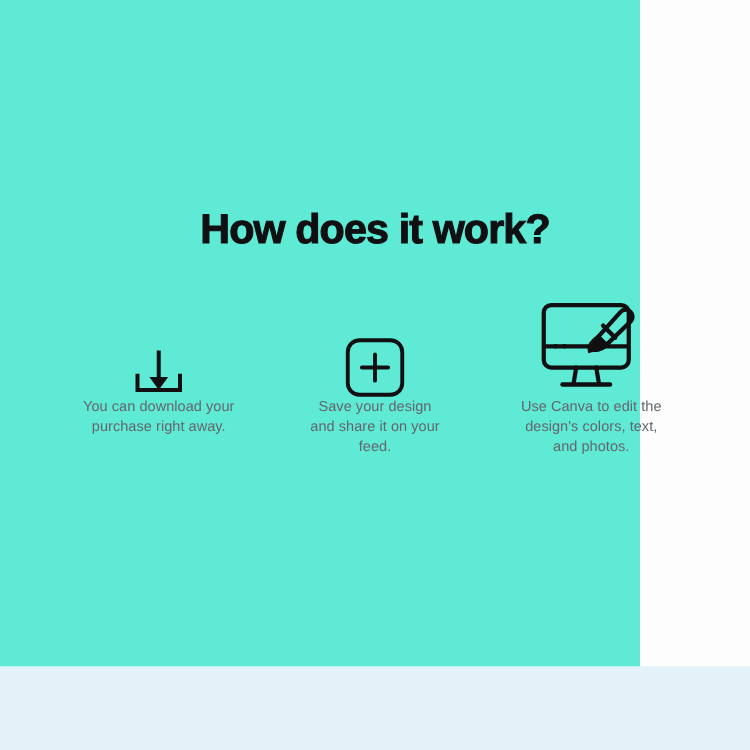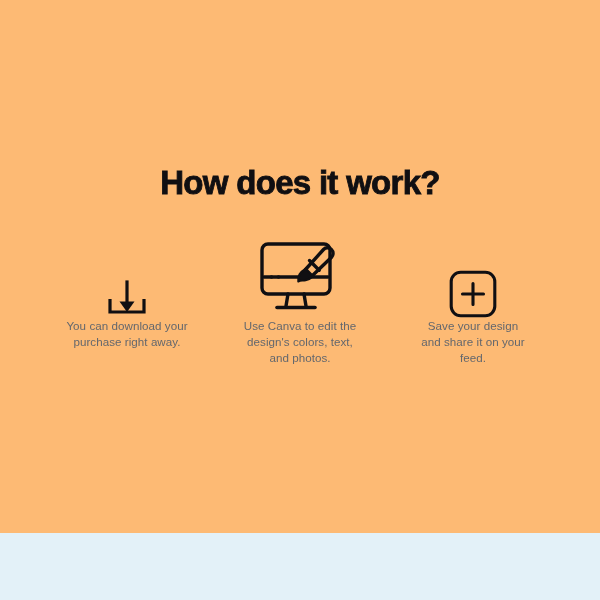--- a/index.html
+++ b/index.html
@@ -11,23 +11,23 @@
     width: 600px;
     height: 600px;
     overflow: hidden;
     background: #fdfdfd;
     font-family: "Liberation Sans", sans-serif;
     -webkit-font-smoothing: antialiased;
   }
 
   #page {
     position: relative;
-    width: 600px;
+    width: 512px;
     height: 600px;
-    background: #fdba74;
+    background: #5eead4;
   }
 
   
   .page-title {
     position: absolute;
     left: 0;
     top: 166px;
     width: 600px;
     text-align: center;
     font-family: "Liberation Sans", sans-serif;
@@ -104,20 +104,34 @@
               <path d="M24 4 L24 28.5"></path>
               <path d="M7 22.5 L7 34 L41 34 L41 22.5"></path>
             </g>
             <path d="M16.5 23.5 L31.5 23.5 L24 34 Z" fill="#100f12"></path>
           </svg>
         </span>
       </div>
       <div class="step-caption">You can download your purchase right away.</div>
     </div>
 
+    <div class="step step-3">
+      <div class="icon-box">
+        <span>
+          <svg width="48" height="48" viewBox="0 0 48 48">
+            <g fill="none" stroke="#100f12" stroke-linecap="round">
+              <rect x="2.2" y="2.2" width="43.6" height="43.6" rx="9.5" ry="9.5" stroke-width="3.1"></rect>
+              <path d="M24 13.5 L24 34.5 M13.5 24 L34.5 24" stroke-width="3.1"></path>
+            </g>
+          </svg>
+        </span>
+      </div>
+      <div class="step-caption">Save your design and share it on your feed.</div>
+    </div>
+
     <div class="step step-2">
       <div class="icon-box">
         <span>
           <svg width="90" height="88" viewBox="0 0 90 88">
             <g fill="none" stroke="#100f12" stroke-width="3.4" stroke-linecap="round" stroke-linejoin="round">
 
               <rect x="7" y="14" width="68" height="50" rx="6" ry="6"></rect>
 
               <path d="M9 47 L73 47"></path>
 
@@ -134,34 +148,20 @@
                      C46.4 41.6 50.8 38.8 50.8 38.8 Z" fill="#100f12" stroke="#100f12" stroke-width="2.3" stroke-linejoin="round"></path>
 
             <circle cx="16.5" cy="47" r="1.8" fill="#100f12"></circle>
             <circle cx="23.5" cy="47" r="1.8" fill="#100f12"></circle>
           </svg>
         </span>
       </div>
       <div class="step-caption">Use Canva to edit the design's colors, text, and photos.</div>
     </div>
 
-    <div class="step step-3">
-      <div class="icon-box">
-        <span>
-          <svg width="48" height="48" viewBox="0 0 48 48">
-            <g fill="none" stroke="#100f12" stroke-linecap="round">
-              <rect x="2.2" y="2.2" width="43.6" height="43.6" rx="9.5" ry="9.5" stroke-width="3.1"></rect>
-              <path d="M24 13.5 L24 34.5 M13.5 24 L34.5 24" stroke-width="3.1"></path>
-            </g>
-          </svg>
-        </span>
-      </div>
-      <div class="step-caption">Save your design and share it on your feed.</div>
-    </div>
-
   </div>
 
   <div class="footer">
 
     
 
     
 
   </div>
 

